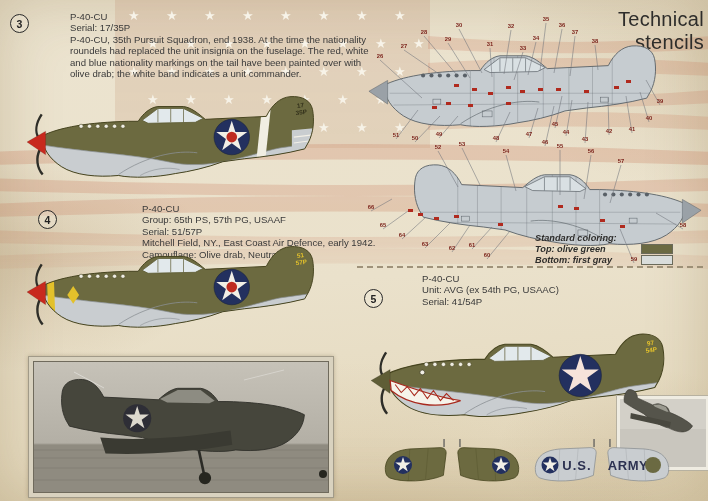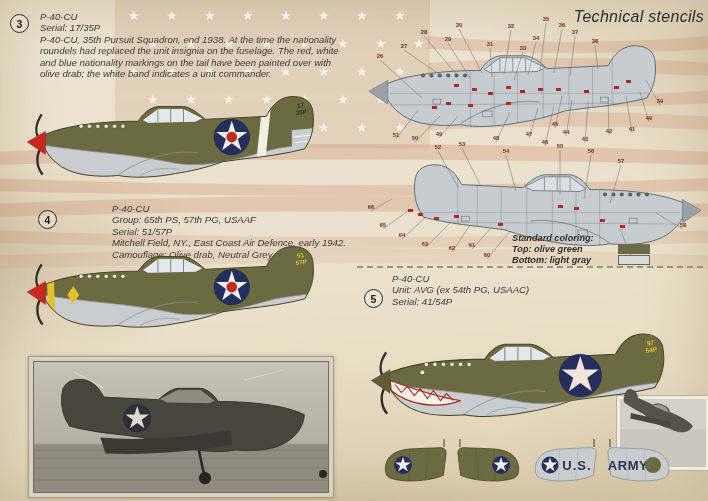--- a/index.html
+++ b/index.html
@@ -6,25 +6,25 @@
   .page{position:relative;width:708px;height:501px;overflow:hidden;
     font-family:"Liberation Sans",sans-serif;
     background:
       radial-gradient(ellipse 260px 160px at 4% 52%, rgba(148,112,62,.22), transparent 70%),
       radial-gradient(ellipse 300px 200px at 98% 10%, rgba(160,128,78,.16), transparent 70%),
       radial-gradient(ellipse 420px 240px at 50% 108%, rgba(170,140,90,.18), transparent 75%),
       radial-gradient(ellipse 200px 120px at 90% 90%, rgba(150,118,70,.14), transparent 70%),
       linear-gradient(176deg,#ece4d0 0%,#eae1cb 55%,#e3d7ba 100%);
     box-shadow:inset 0 0 60px rgba(120,90,40,.25);}
   .abs{position:absolute;}
-  .title{font-style:italic;font-size:16px;color:#2e2d2b;letter-spacing:.3px;}
+  .title{font-size:20px;color:#2e2d2b;letter-spacing:.3px;}
   .badge{width:17px;height:17px;border:1.6px solid #2a2a2a;border-radius:50%;
     display:flex;align-items:center;justify-content:center;
     font-size:10.5px;font-weight:bold;color:#222;background:rgba(243,238,224,.35);}
-  .etext{color:#3a3a3a;font-style:italic;font-size:9.6px;line-height:11.4px;}
+  .etext{color:#3a3a3a;font-size:9.6px;line-height:11.4px;margin-left:30px;}
   .etext .ln{white-space:pre-line;}
   .legend{color:#2e2d2b;font-style:italic;font-weight:bold;font-size:9.2px;line-height:10px;}
   .legend-row{display:flex;align-items:flex-end;margin-top:1px;}
   .legend-row span.lbl{width:106px;}
   .sw{display:inline-block;width:30px;height:8px;border:0.5px solid #6a6a5a;}
   .dashes{border-top:2px dashed #92856c;opacity:.85;height:0;}
   .photo-frame{background:#d9d2bf;border:1px solid #a19a88;padding:4px;box-shadow:0 0 4px rgba(90,70,40,.3);}
   .photo-frame svg{display:block;border:1px solid #6f6a5c;}
   .inset-frame{background:#efece2;border:1px solid #b7b1a0;padding:3px;}
   .inset-frame svg{display:block;}
@@ -414,28 +414,28 @@
       <line x1="67" y1="103" x2="92" y2="78" stroke="#70747a" stroke-width="0.55"></line>
       <text x="67" y="101" text-anchor="middle" font-size="5.8" font-weight="bold" fill="#7c241c">63</text>
       <line x1="44" y1="94" x2="68" y2="72" stroke="#70747a" stroke-width="0.55"></line>
       <text x="44" y="92" text-anchor="middle" font-size="5.8" font-weight="bold" fill="#7c241c">64</text>
       <line x1="25" y1="84" x2="50" y2="66" stroke="#70747a" stroke-width="0.55"></line>
       <text x="25" y="82" text-anchor="middle" font-size="5.8" font-weight="bold" fill="#7c241c">65</text>
       <line x1="13" y1="66" x2="34" y2="54" stroke="#70747a" stroke-width="0.55"></line>
       <text x="13" y="64" text-anchor="middle" font-size="5.8" font-weight="bold" fill="#7c241c">66</text>
     </svg>
 
-  <div class="legend abs" style="left:512px;top:233px;">
+  <div class="legend abs" style="left:535px;top:233px;">
     <div class="legend-title">Standard coloring:</div>
     <div class="legend-row">
       <span class="lbl">Top: olive green</span>
       <span class="sw" id="sw-olive" style="background: rgb(107, 106, 66);"></span>
     </div>
     <div class="legend-row">
-      <span class="lbl">Bottom: light gray</span>
+      <span class="lbl">Bottom: first gray</span>
       <span class="sw" id="sw-gray" style="background: rgb(217, 221, 219);"></span>
     </div>
   </div>
 
   <div class="dashes abs" style="left:357px;top:266px;width:346px;"></div>
 
   <div class="badge abs" style="left:364px;top:289px;">
     <span>5</span>
     </div>
   <div class="etext abs" style="left:392px;top:273px;width:312px;">

